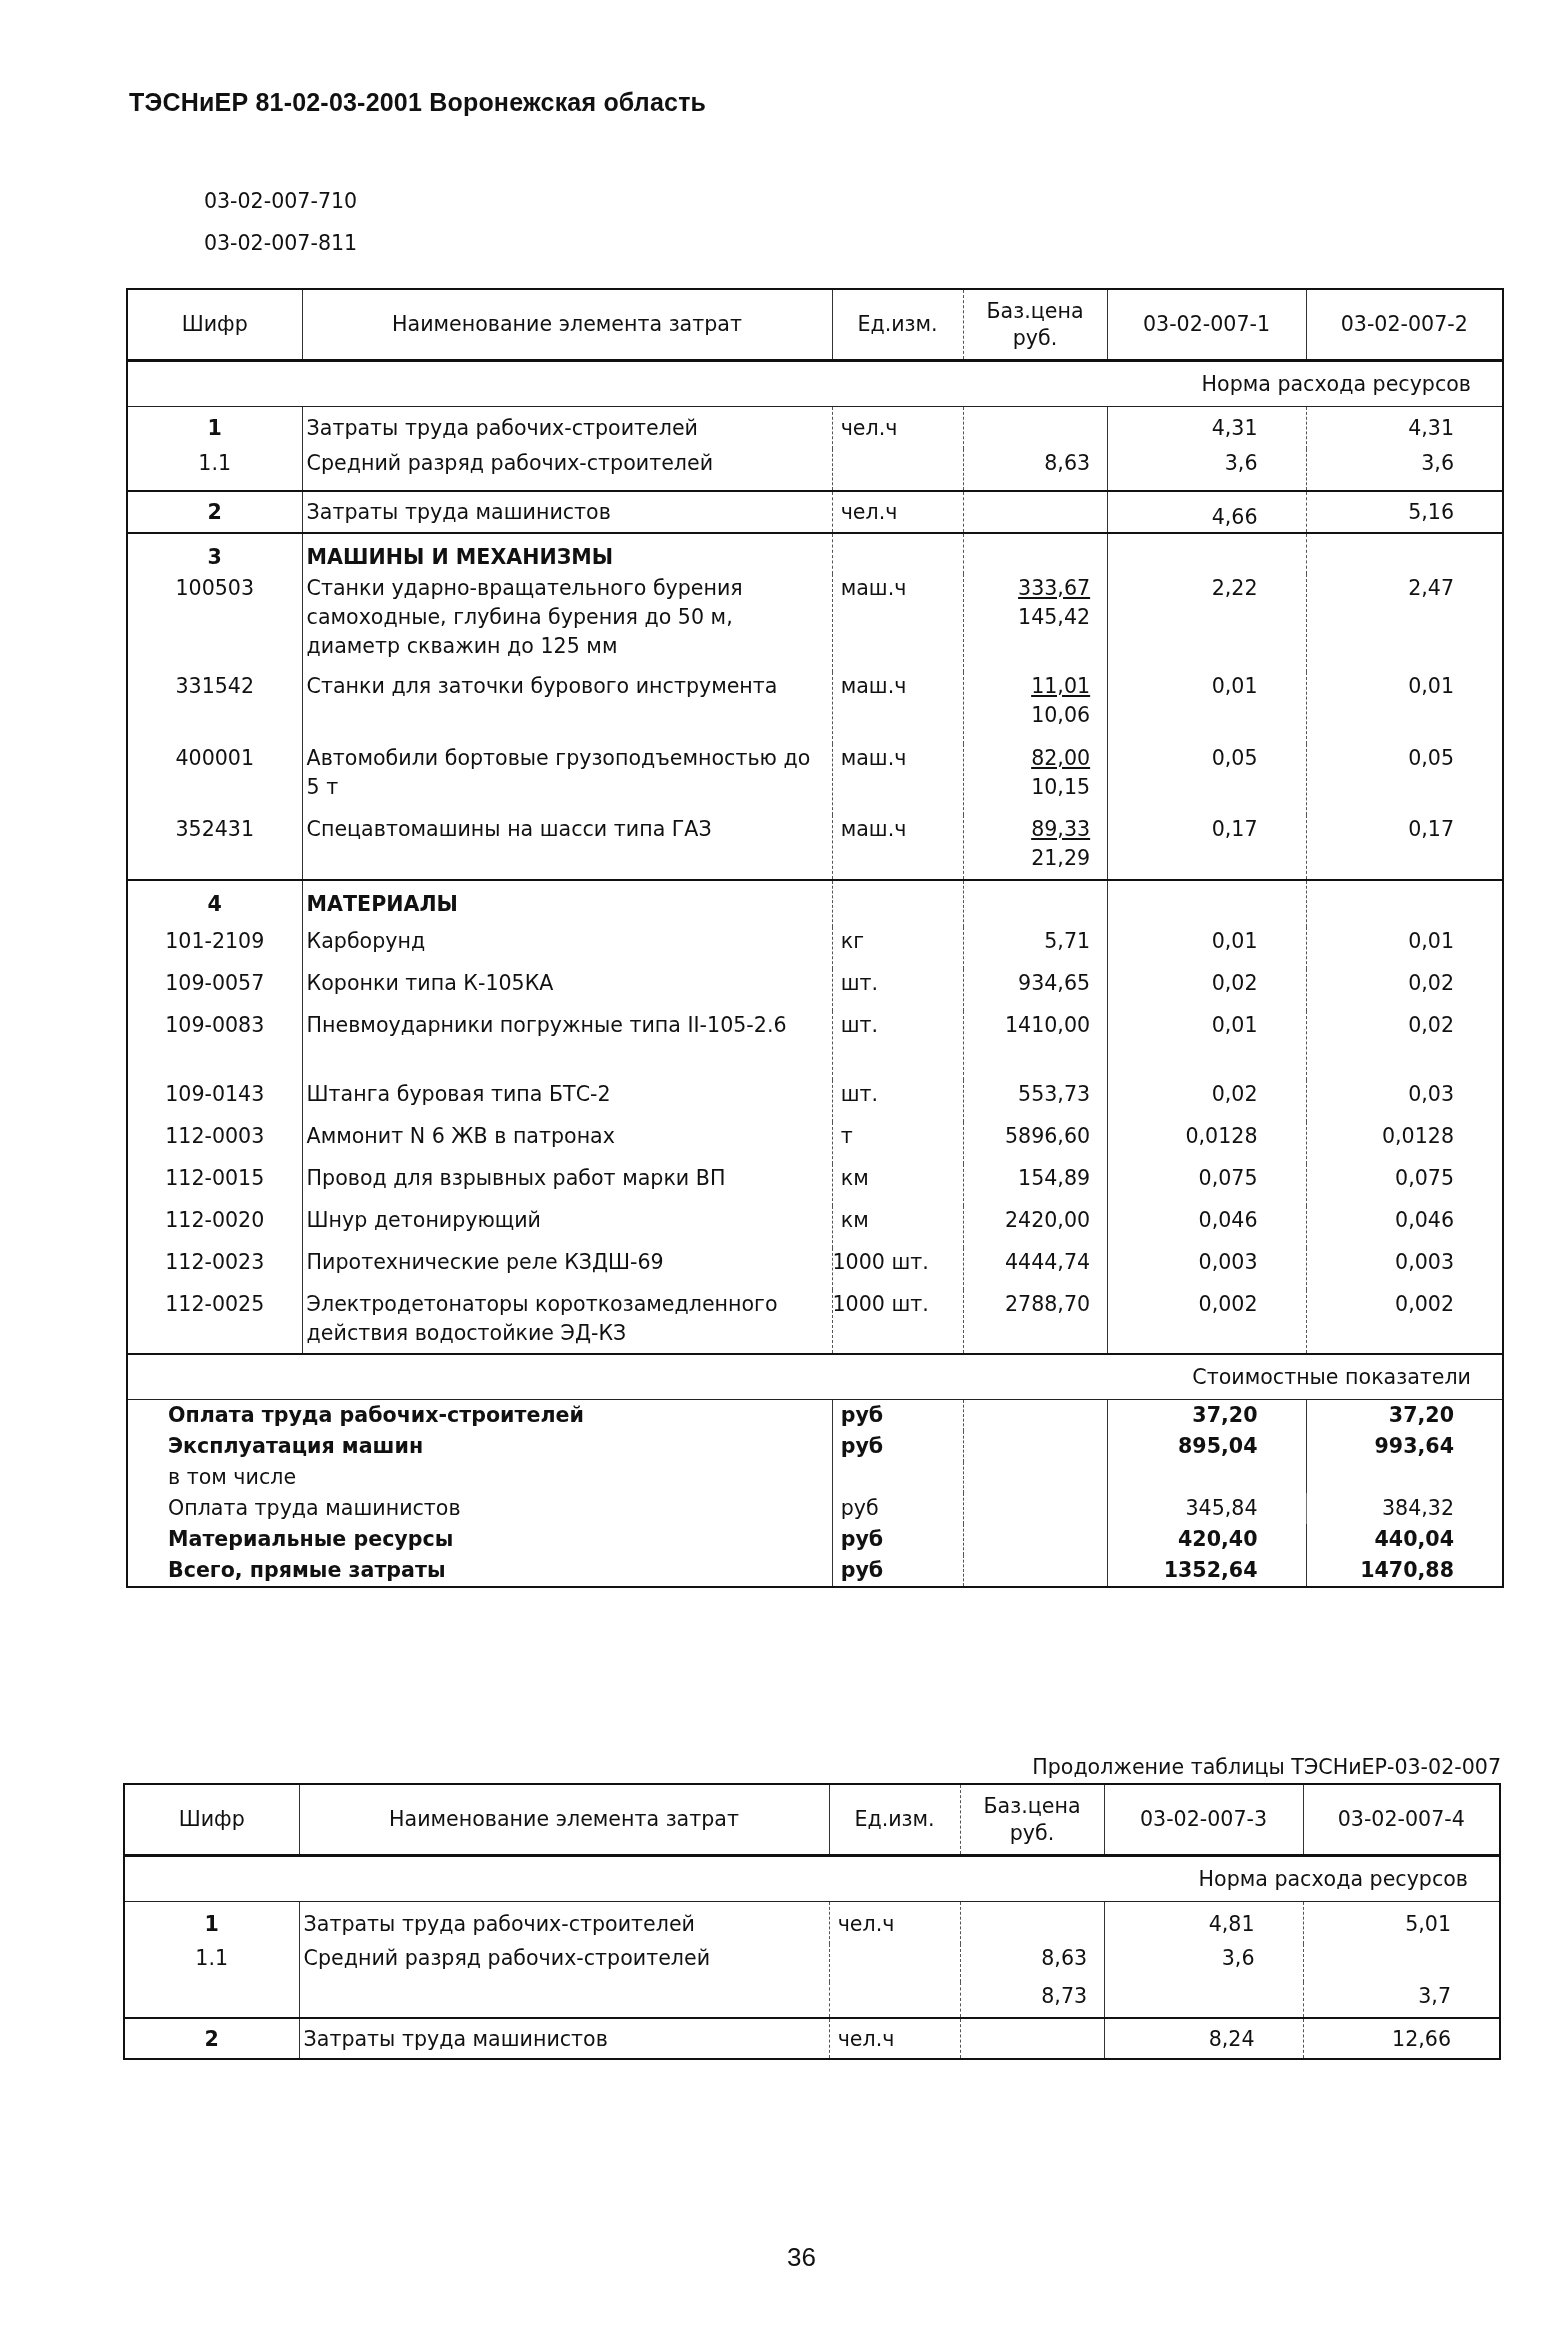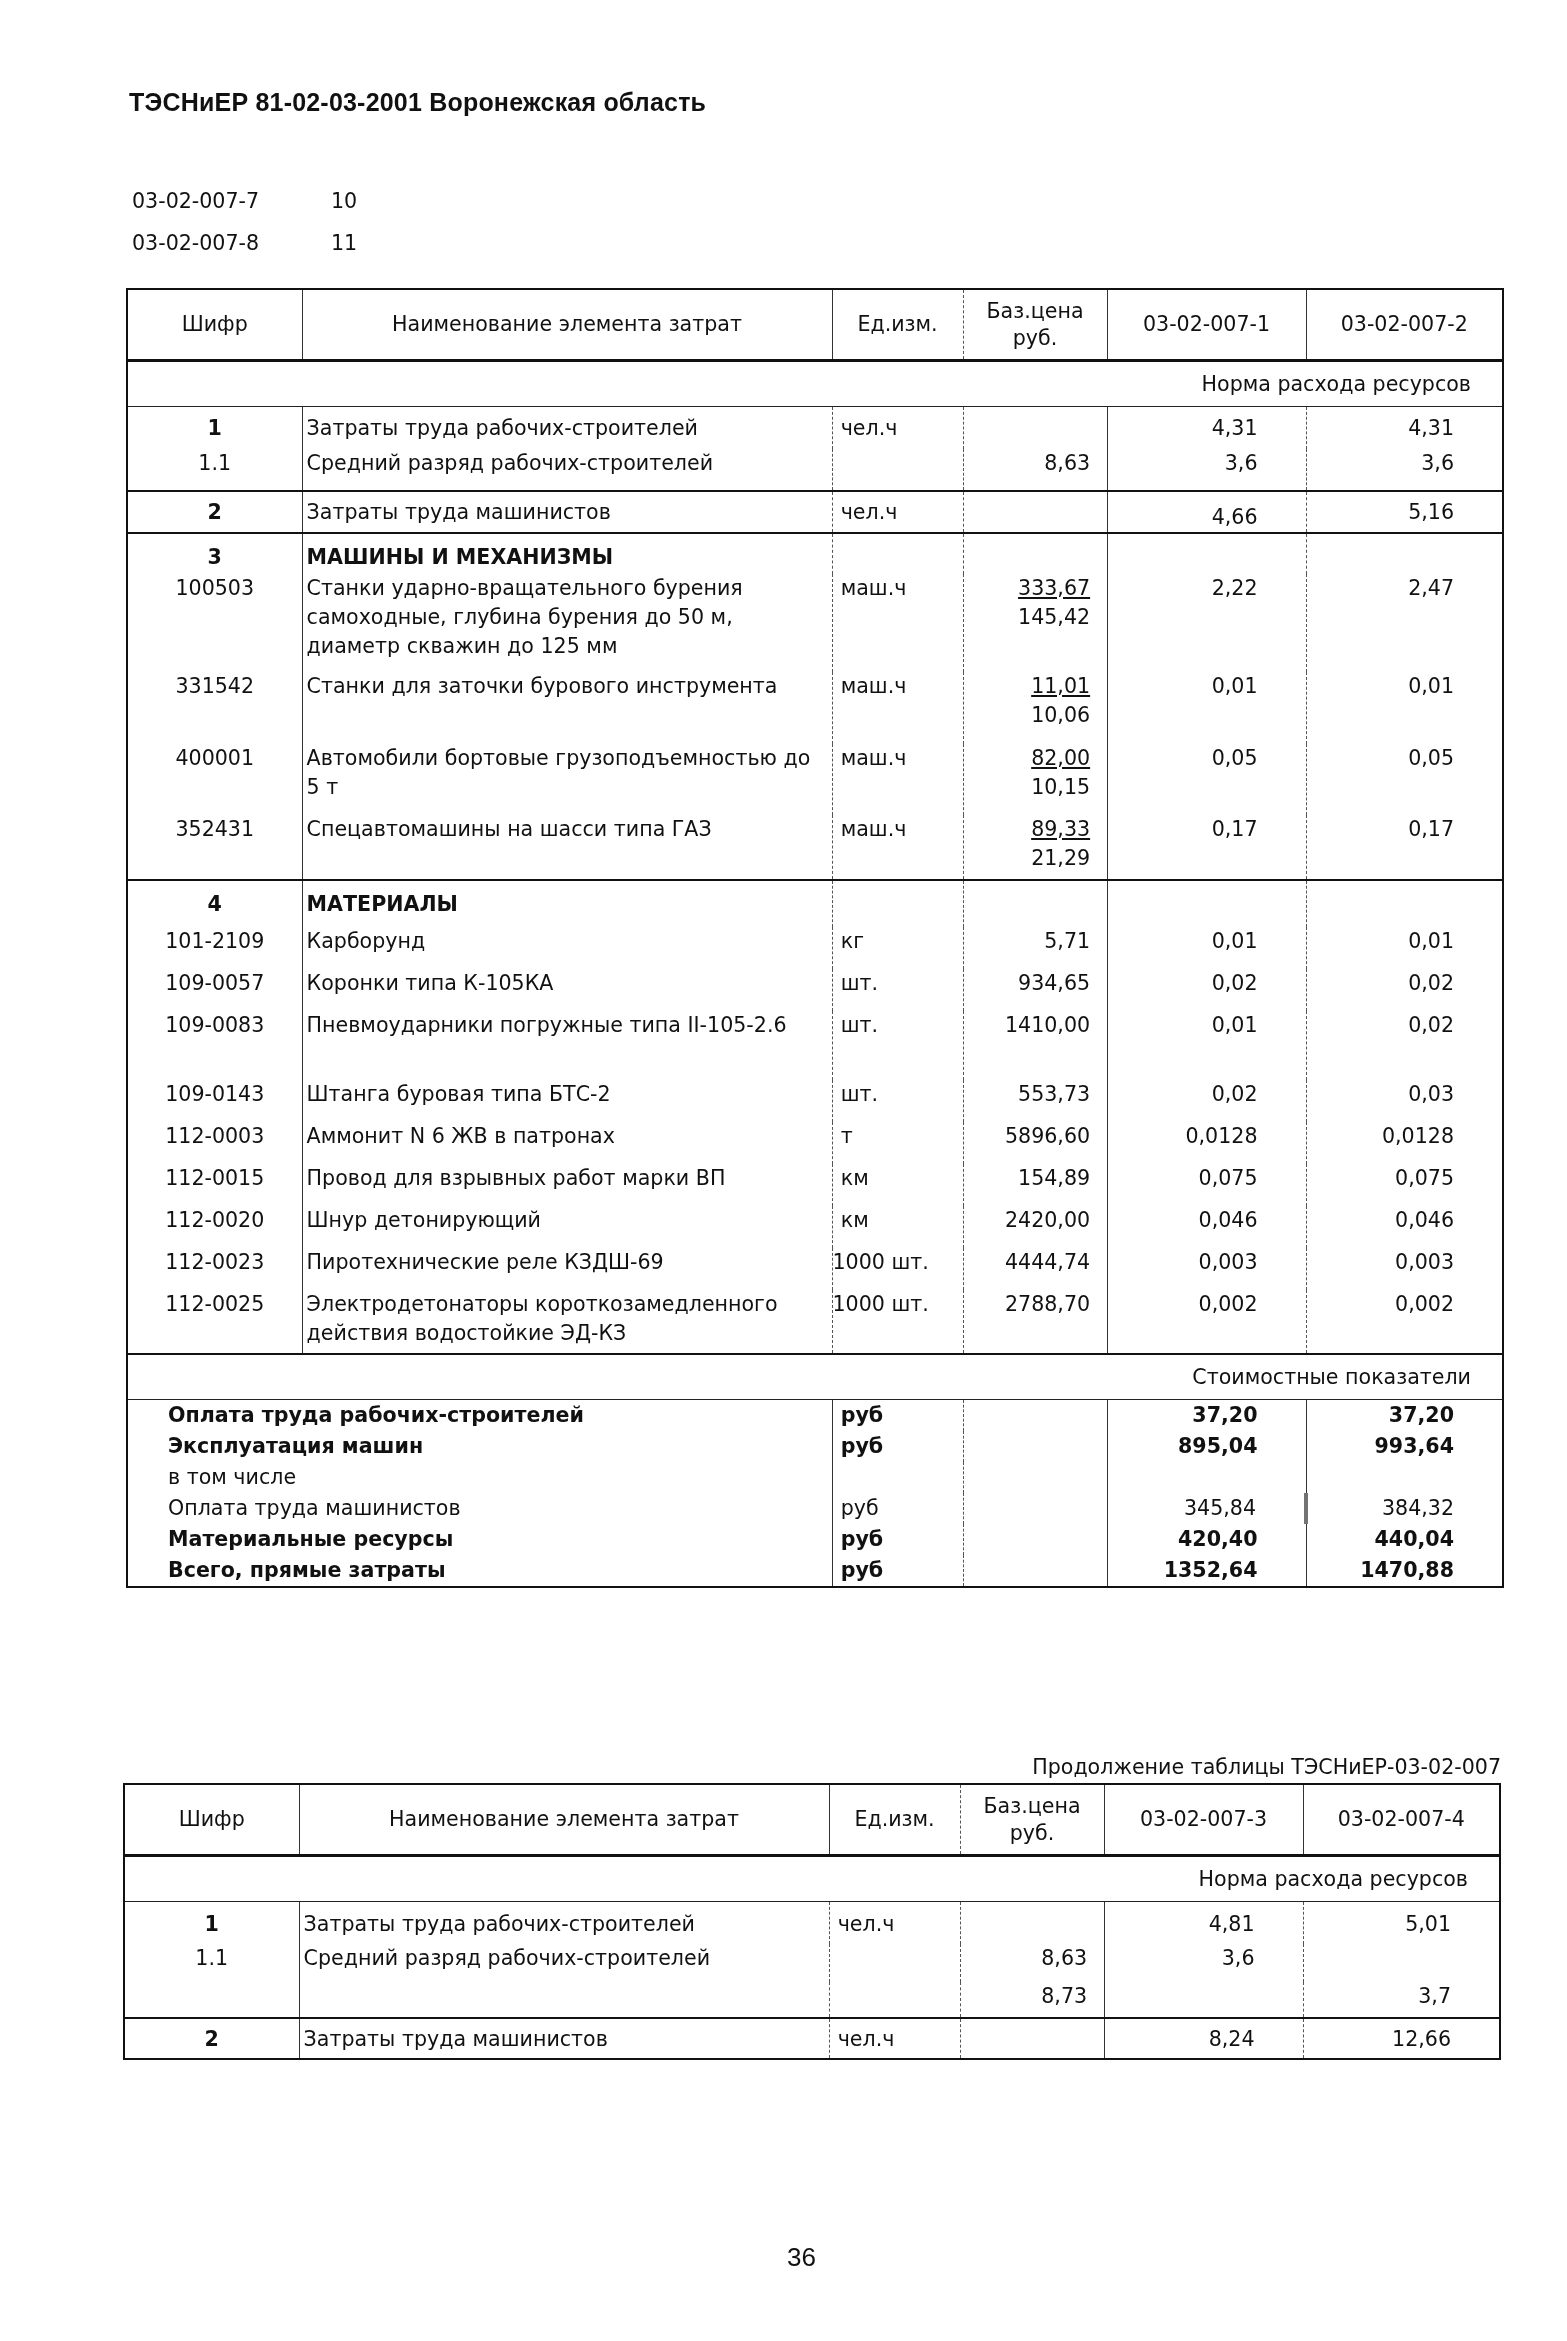--- a/index.html
+++ b/index.html
@@ -1,21 +1,21 @@
 <!DOCTYPE html>
 <html style="font-size:11px"><head>
 <meta charset="utf-8">
 <style>
   html,body{margin:0;padding:0;background:#fff;}
   body{width:1567px;height:2342px;position:relative;font-family:"DejaVu Sans","Liberation Sans",sans-serif;color:#111;overflow:hidden;}
   .abs{position:absolute;}
   .title{left:129px;top:88px;font-size:25px;font-weight:bold;font-family:"Liberation Sans",sans-serif;letter-spacing:0.2px;}
   .code-row{left:132px;font-size:20.6px;font-family:"DejaVu Sans",sans-serif;}
   .code-row span{display:inline-block;}
-  .code-row .c1{width:199px;}
+  .code-row .c1{width:199px;text-align:right;}
   table{position:absolute;border-collapse:collapse;table-layout:fixed;font-size:20.6px;}
   td,th{padding:0 8.2px;vertical-align:top;font-weight:normal;line-height:29px;}
   .t{left:126px;width:1376px;border:2.7px solid #111;}
   th{border-left:1px solid #333;border-bottom:3.4px solid #111;vertical-align:middle;text-align:center;height:69px;line-height:27px;}
   th:first-child{border-left:none;}
   td.cd{text-align:center;}
   td.nm{border-left:1px solid #333;text-align:left;padding-left:4.1px;}
   td.un{border-left:1px dashed #555;text-align:left;}
   td.pr{border-left:1px dashed #555;text-align:right;padding-right:16.4px;}
   td.v1{border-left:1px solid #333;text-align:right;padding-right:48px;}
@@ -247,21 +247,21 @@
       <td class="un" style="border-left:1px solid #333"></td>
       <td class="pr"></td>
       <td class="v1"></td>
       <td class="v2" style="border-left:1px solid #333"></td>
     </tr>
     <tr class="sum">
       <td colspan="2" class="lbl">Оплата труда машинистов</td>
       <td class="un" style="border-left:1px solid #333">руб</td>
       <td class="pr"></td>
       <td class="v1">345,84</td>
-      <td class="v2" style="border-left:4px solid #737373">384,32</td>
+      <td class="v2" style="border-left:1px solid #737373">384,32</td>
     </tr>
     <tr class="sum">
       <td colspan="2" class="lbl b">Материальные ресурсы</td>
       <td class="un b" style="border-left:1px solid #333">руб</td>
       <td class="pr"></td>
       <td class="v1 b">420,40</td>
       <td class="v2 b" style="border-left:1px solid #333">440,04</td>
     </tr>
     <tr class="sum">
       <td colspan="2" class="lbl b">Всего, прямые затраты</td>

